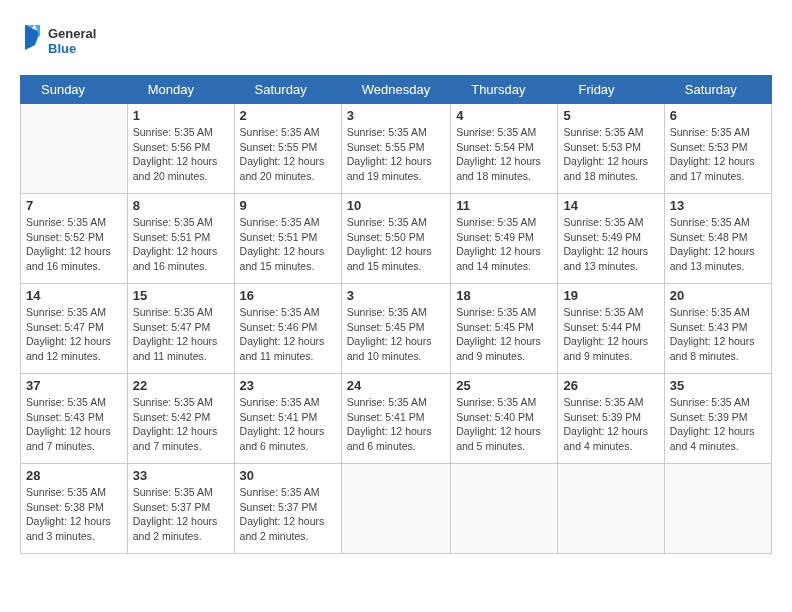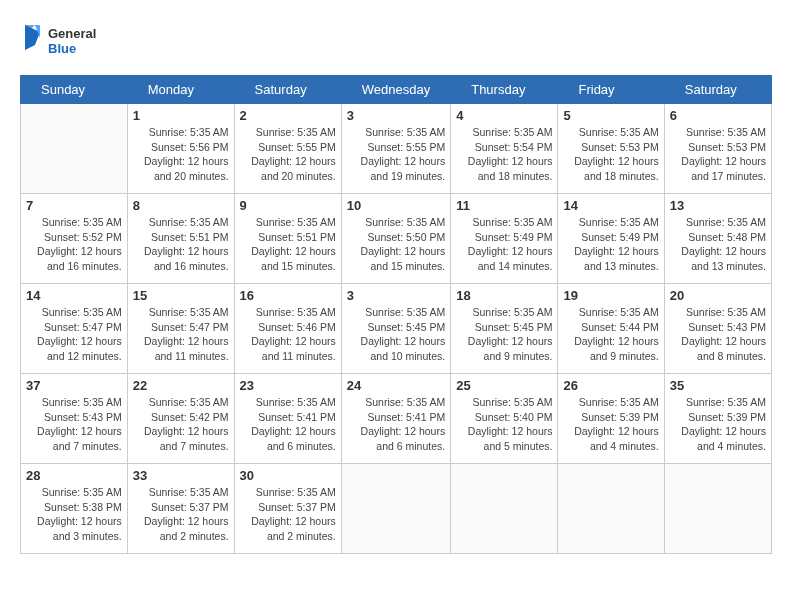--- a/index.html
+++ b/index.html
@@ -60,21 +60,20 @@
       font-size: 13px;
       font-weight: bold;
       color: #333;
       display: block;
       margin-bottom: 2px;
     }
     .day-info {
       color: #444;
       font-size: 10.5px;
       line-height: 1.4;
-      text-align: right;
     }
     .empty-cell {
       background: #f9f9f9;
     }
   </style>
 </head>
 <body>
 
 <div class="header">
   <div class="logo">

